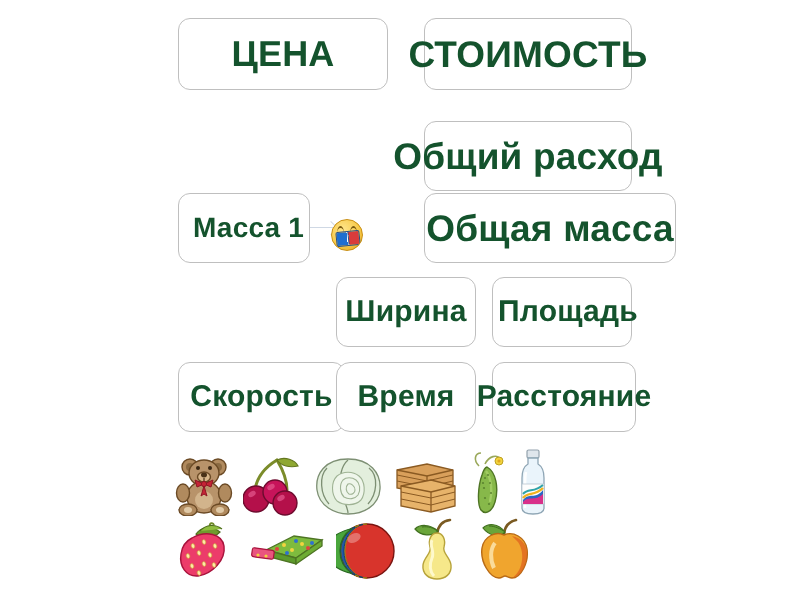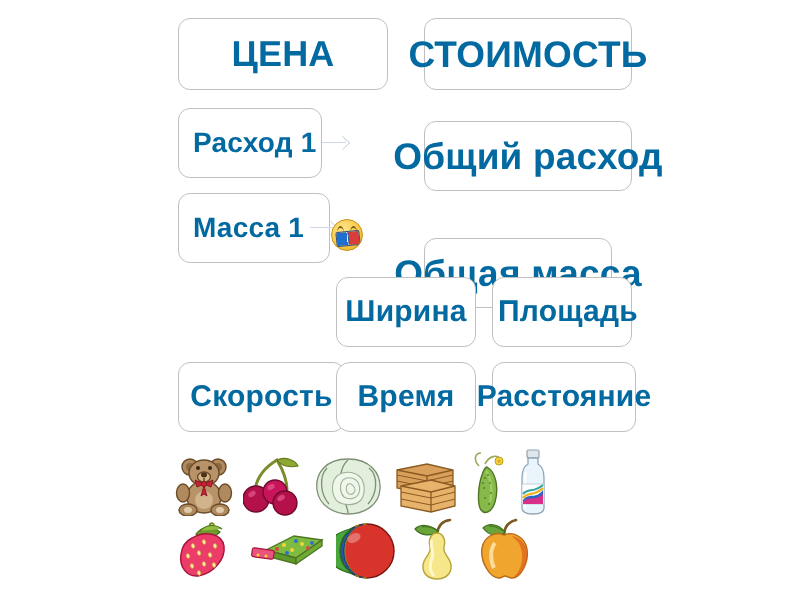--- a/index.html
+++ b/index.html
@@ -25,21 +25,21 @@
   
   .card {
     position: absolute;
     box-sizing: border-box;
     background: #ffffff;
     border: 1.6px solid #bfbfbf;
     border-radius: 12px;
     display: flex;
     align-items: center;
     justify-content: center;
-    color: #0369a1;
+    color: #14532d;
     font-weight: bold;
     letter-spacing: 0.2px;
     white-space: nowrap;
     text-rendering: geometricPrecision;
   }
   .card .lbl {
     display: inline-block;
     line-height: 1;
   }
 
@@ -144,41 +144,37 @@
   <h1 class="hidden-title">Математические величины — карточки</h1>
 
   <div class="card heading" style="left:178px; top:18px; width:210px; height:72px;">
     <span class="lbl">ЦЕНА</span>
   </div>
 
   <div class="card big" style="left:424px; top:18px; width:208px; height:72px;">
     <span class="lbl">СТОИМОСТЬ</span>
   </div>
 
-  <div class="card stepped" style="left:178px; top:108px; width:144px; height:70px;">
-    <span class="lbl">Расход  1</span>
-    <span class="arrow"></span>
-  </div>
 
   <div class="card big" style="left:424px; top:108px; width:208px; height:70px;margin-top:13px;">
     <span class="lbl">Общий расход</span>
   </div>
 
-  <div class="card stepped" style="left:178px; top:193px; width:152px; height:70px;">
+  <div class="card stepped" style="left:178px; top:193px; width:132px; height:70px;">
     <span class="lbl">Масса  1</span>
     <span class="arrow"></span>
   </div>
 
   <div class="emoji-badge" style="left:331px; top:219px;">
     <span class="eye l"></span>
     <span class="eye r"></span>
     <span class="book"></span>
   </div>
 
-  <div class="card big" style="left:424px; top:193px; width:188px; height:70px;margin-top:45px;">
+  <div class="card big" style="left:424px; top:193px; width:252px; height:70px;">
     <span class="lbl">Общая масса</span>
   </div>
 
 
   <div class="card mid" style="left:336px; top:277px; width:140px; height:70px;">
     <span class="lbl">Ширина</span>
   </div>
 
   <div class="card mid" style="left:492px; top:277px; width:140px; height:70px;padding-left:12px;">
     <span class="lbl">Площадь</span>

